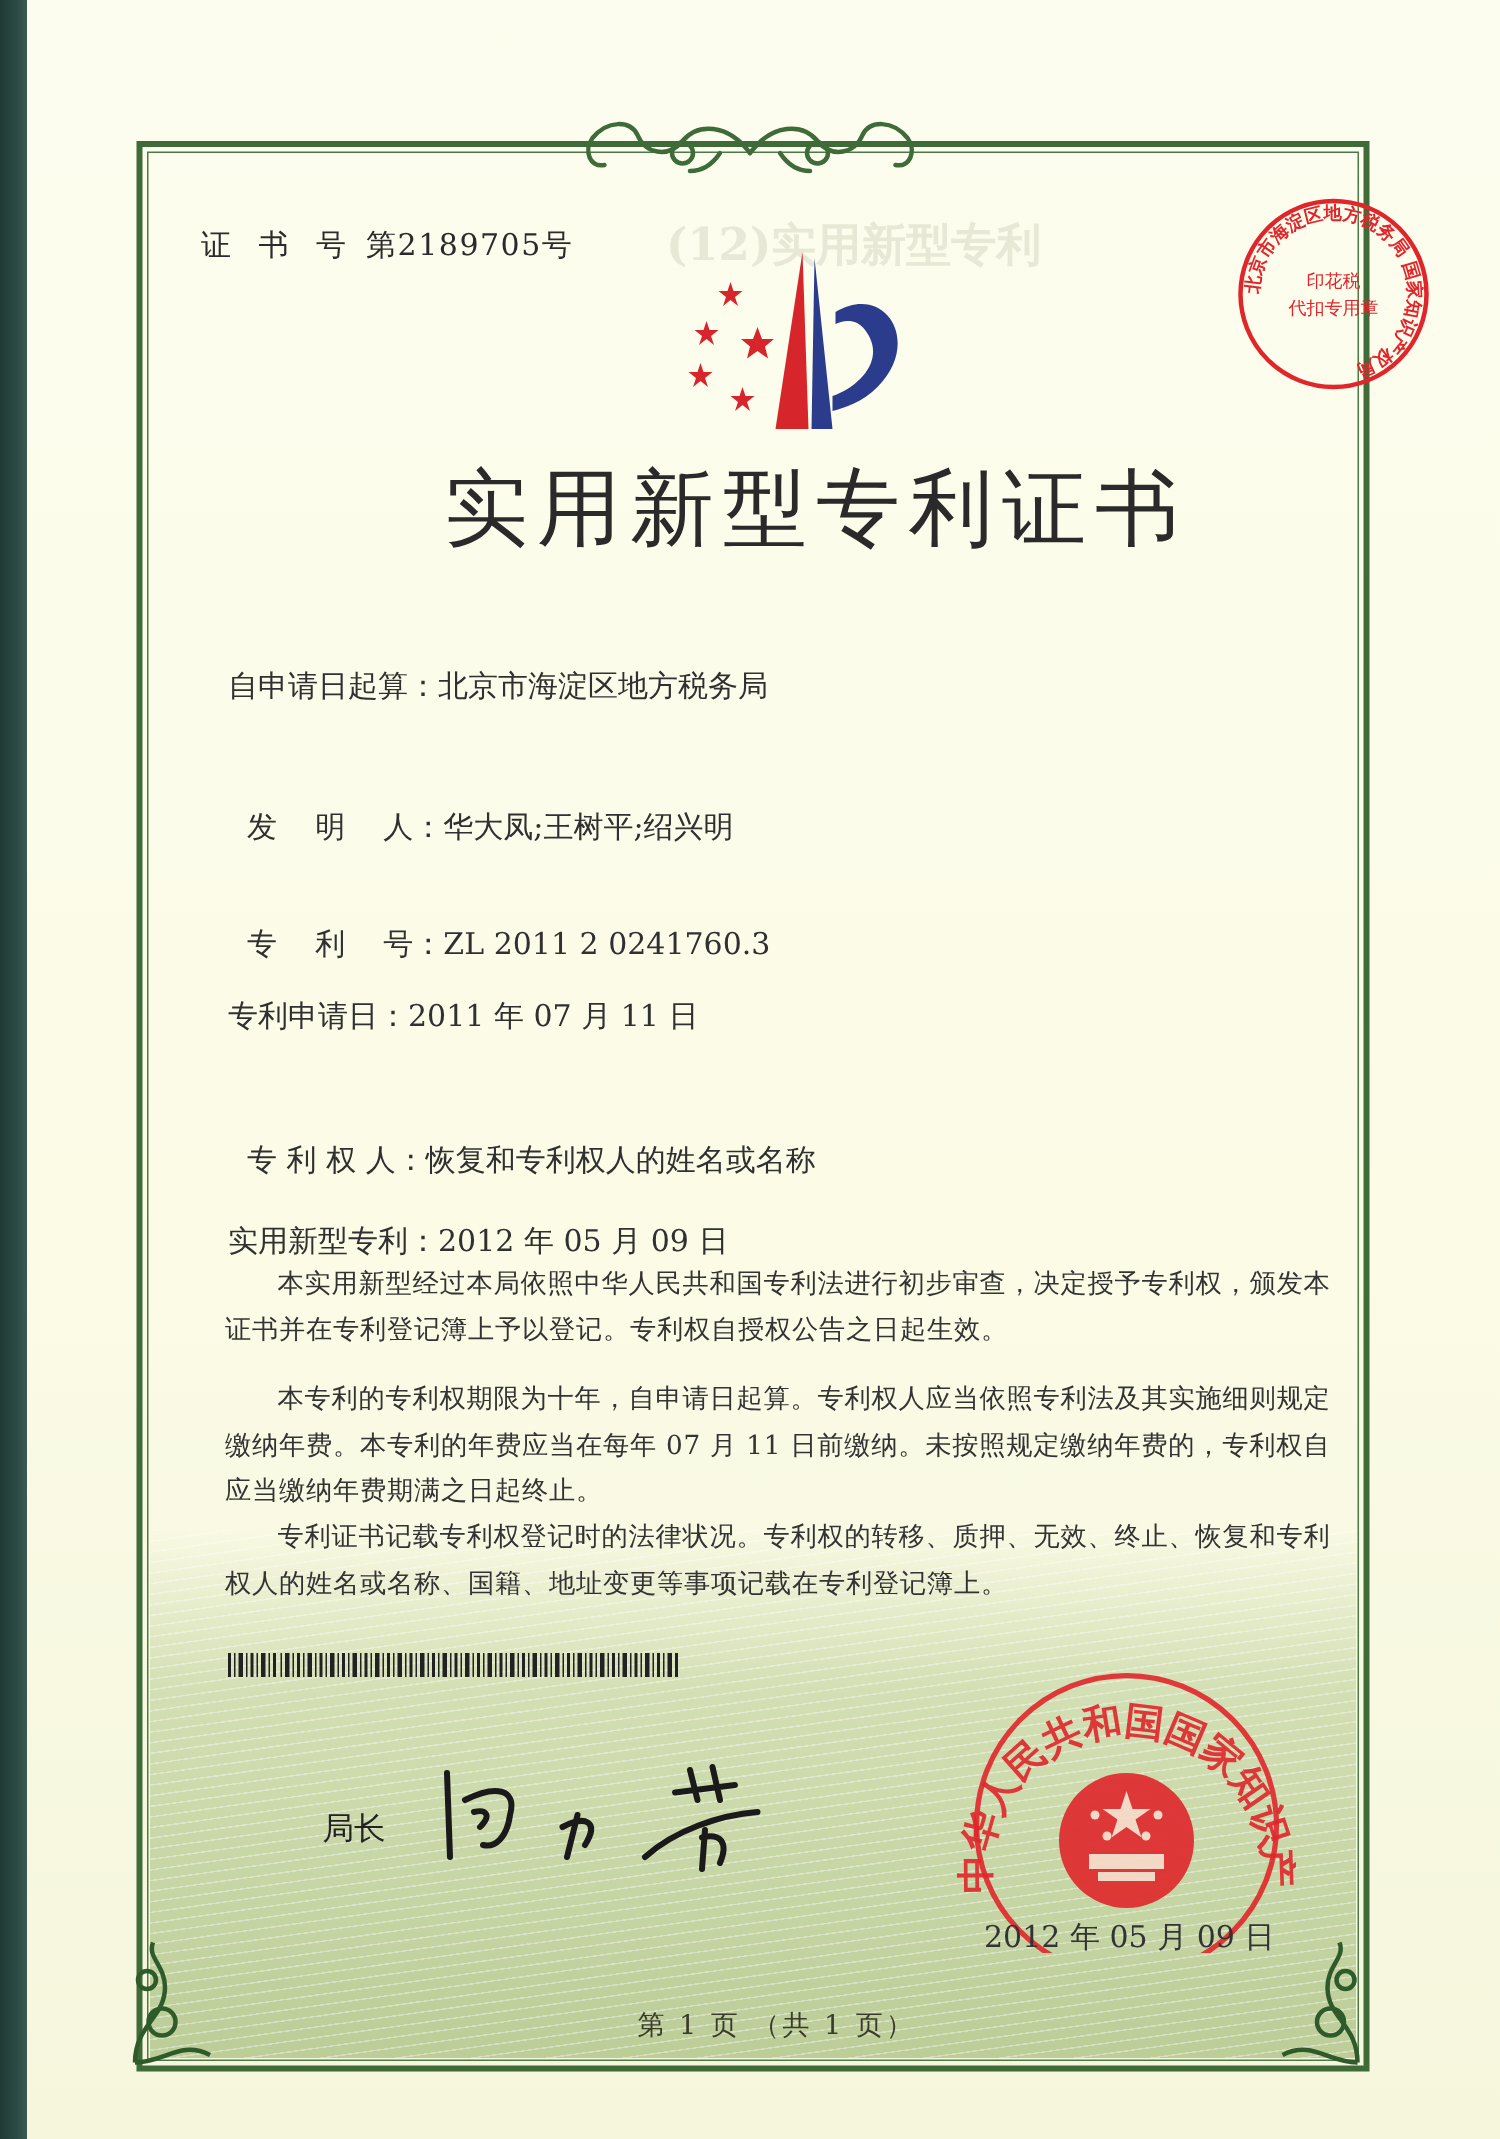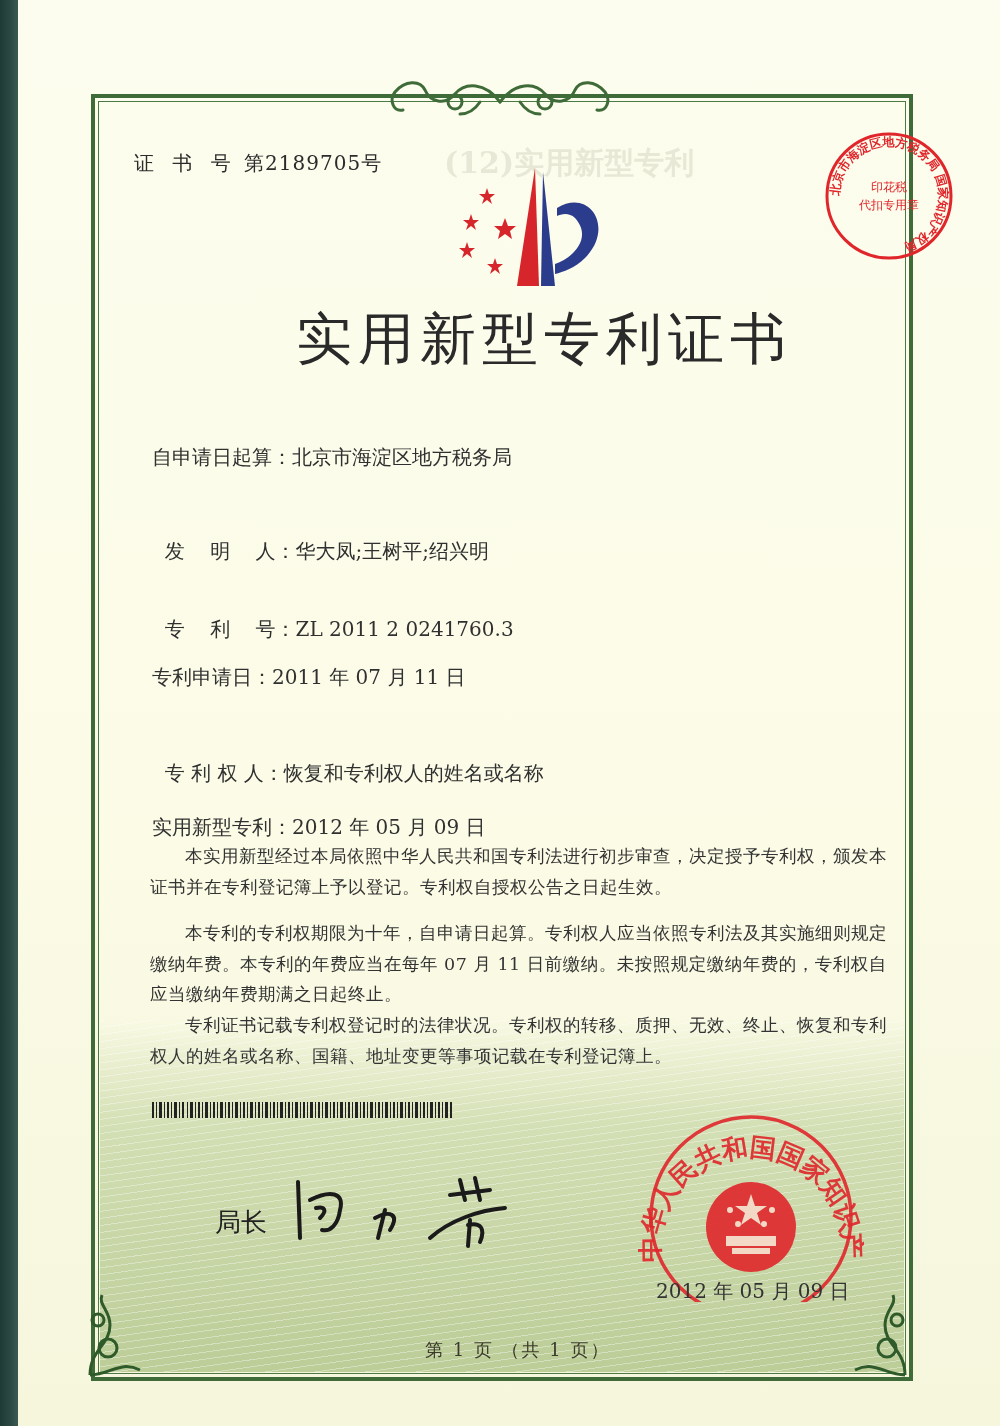--- a/index.html
+++ b/index.html
@@ -38,21 +38,21 @@
   .f1 { top:444px; } .f2 { top:514px; } .f3 { top:592px; }
   .f4 { top:664px; } .f5 { top:736px; } .f6 { top:814px; }
 
   .para { position:absolute; left:150px; width:745px; font-size:17.5px; line-height:30.5px; color:#333; letter-spacing:0.5px; }
   .para p { margin:0; text-indent:2em; }
   .para1 { top:830px;margin-top:11px; }
   .para2 { top:918px; }
   .para3 { top:1010px; }
 
   .barcode { position:absolute; left:152px; top:1102px; width:300px; height:16px; }
-  .director { position:absolute; left:215px; top:1205px; font-family:"DejaVu Sans","Liberation Sans",sans-serif; font-size:26px; color:#222; }
+  .director { position:absolute; left:215px; top:1205px; font-family:"DejaVu Sans","Liberation Sans",sans-serif; font-size:21px; color:#222; }
   .signature { position:absolute; left:290px; top:1170px; width:220px; height:80px; }
   .seal-big { position:absolute; left:638px; top:1112px; width:226px; height:190px; }
   .seal-date { position:absolute; left:656px; top:1278px; font-size:20px; color:#333; }
   .seal-small { position:absolute; left:820px; top:127px; width:138px; height:138px; }
   .page-no { position:absolute; left:425px; top:1338px; font-size:18px; color:#3b3b2b; letter-spacing:2px; }
 </style>
 </head>
 <body>
 
 <div class="binding"></div>

